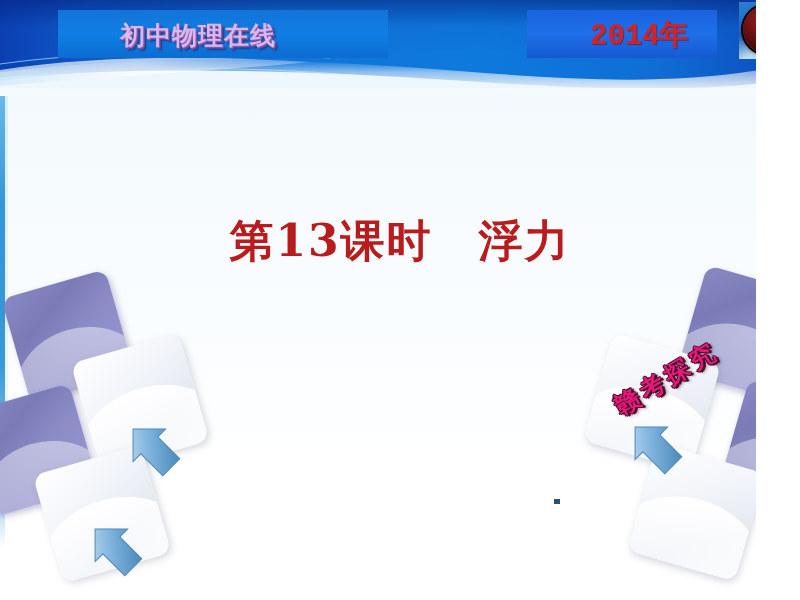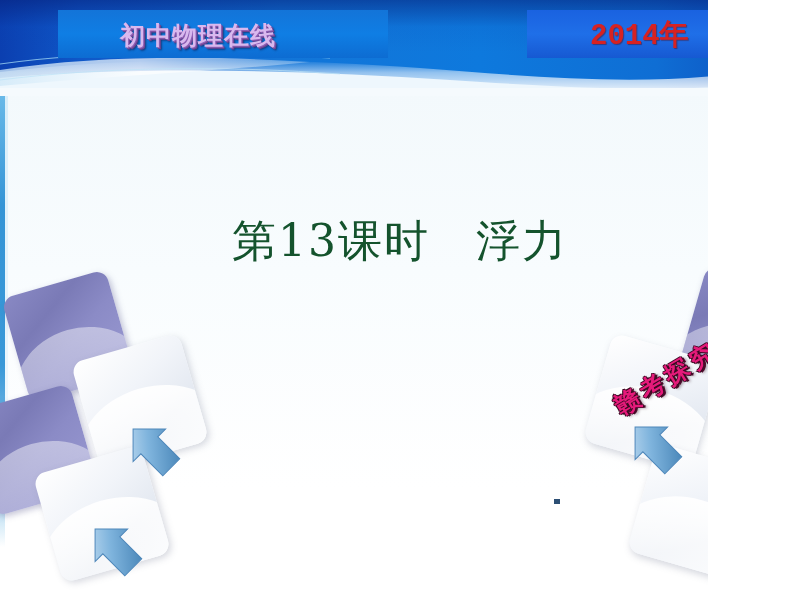--- a/index.html
+++ b/index.html
@@ -10,20 +10,21 @@
     overflow: hidden;
     font-family: "DejaVu Sans", sans-serif;
   }
 
   #slide {
     position: relative;
     width: 708px;
     height: 600px;
     background: #ffffff;
     overflow: hidden;
+    padding-left: 48px;
   }
 
   
   .content-bg {
     position: absolute;
     left: 0; top: 92px;
     width: 800px; height: 508px;
     background: linear-gradient(to bottom, #f3f9fc 0%, #f8fcfe 35%, #ffffff 78%, #ffffff 100%);
   }
 
@@ -130,22 +131,22 @@
   .home-glyph { width: 26px; height: 26px; display:block; }
 
   
   .main-title {
     position: absolute;
     left: 0; top: 212px;
     width: 800px;
     text-align: center;
     font-family: "DejaVu Serif", serif;
     font-size: 44px;
-    font-weight: normal;
-    color: #14532d;
+    font-weight: bold;
+    color: #b91c1c;
     letter-spacing: 2px;
     white-space: pre;
   }
 
   
   .cluster { position: absolute; }
 
   .card {
     position: absolute;
     border-radius: 12px;

